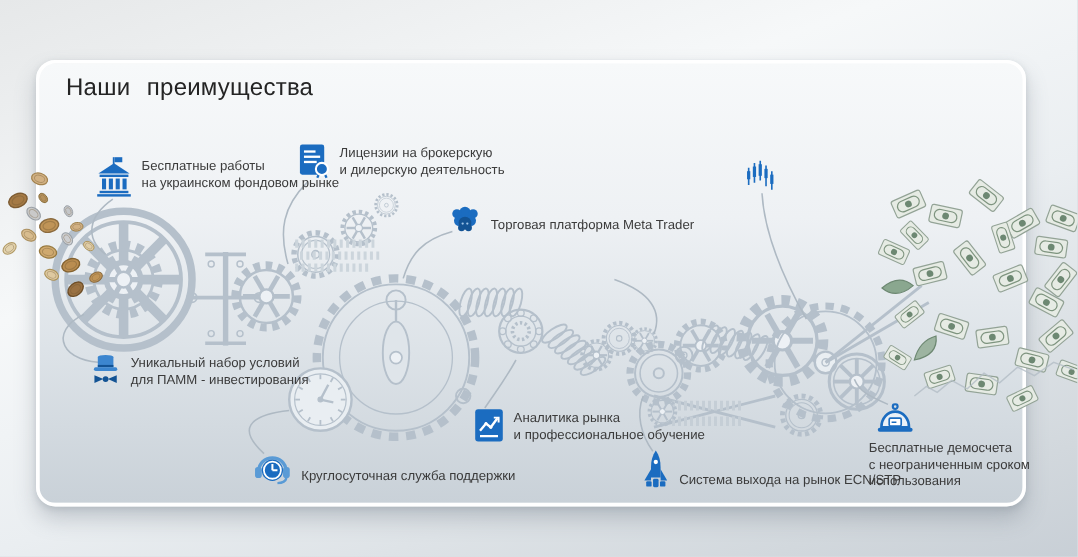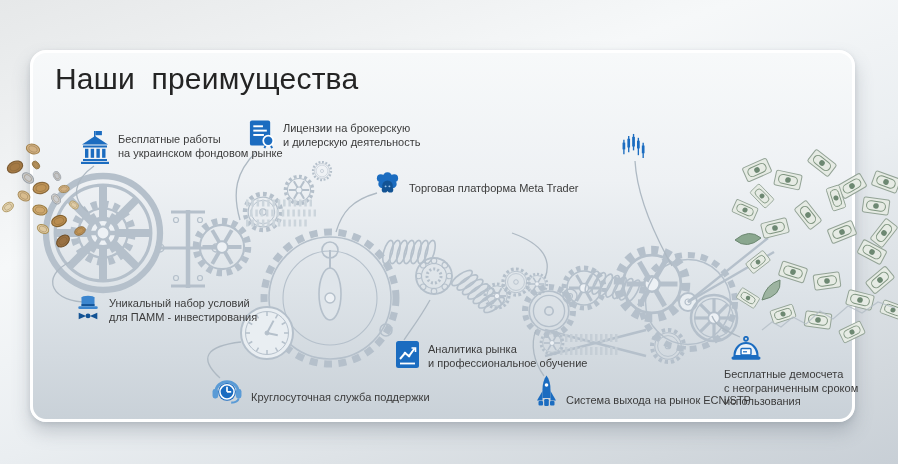--- a/index.html
+++ b/index.html
@@ -4,21 +4,21 @@
 <style>
   html,body{margin:0;padding:0;background:#dadfe3;}
   .stage{position:relative;width:898px;height:464px;overflow:hidden;
     background:linear-gradient(160deg,#e6e8e9 0%,#f6f8f9 34%,#eaeef1 58%,#d2d8dd 88%,#c8cfd6 100%);
     font-family:"Liberation Sans",sans-serif;}
   .panel{position:absolute;left:30px;top:50px;width:825px;height:372px;border-radius:16px;
     border:3px solid #ffffff;box-sizing:border-box;
     background:linear-gradient(180deg,#f7f9fa 0%,#eef1f4 35%,#dde3e8 65%,#c9d1d8 100%);
     box-shadow:0 10px 18px rgba(100,110,122,.30),0 2px 5px rgba(120,130,140,.22);}
   .art{position:absolute;left:0;top:0;pointer-events:none;}
-  .title{position:absolute;left:55px;top:62px;margin:0;font-size:30px;font-weight:400;
+  .title{position:absolute;left:55px;top:62px;margin:0;font-size:20px;font-weight:400;
     color:#242424;letter-spacing:.2px;word-spacing:8px;}
   .feature{position:absolute;display:flex;gap:8px;}
   .ficon{flex:0 0 auto;display:block;line-height:0;}
   .ftext{display:flex;flex-direction:column;}
   .fline{font-size:11px;line-height:13.5px;color:#3b3b3b;white-space:nowrap;}
   .mid{align-items:flex-end;}
   .pad4 .ftext{padding-top:3px;}
   .stack{flex-direction:column;gap:5px;}
   .stack .ficon{margin-left:6px;}
 </style>

